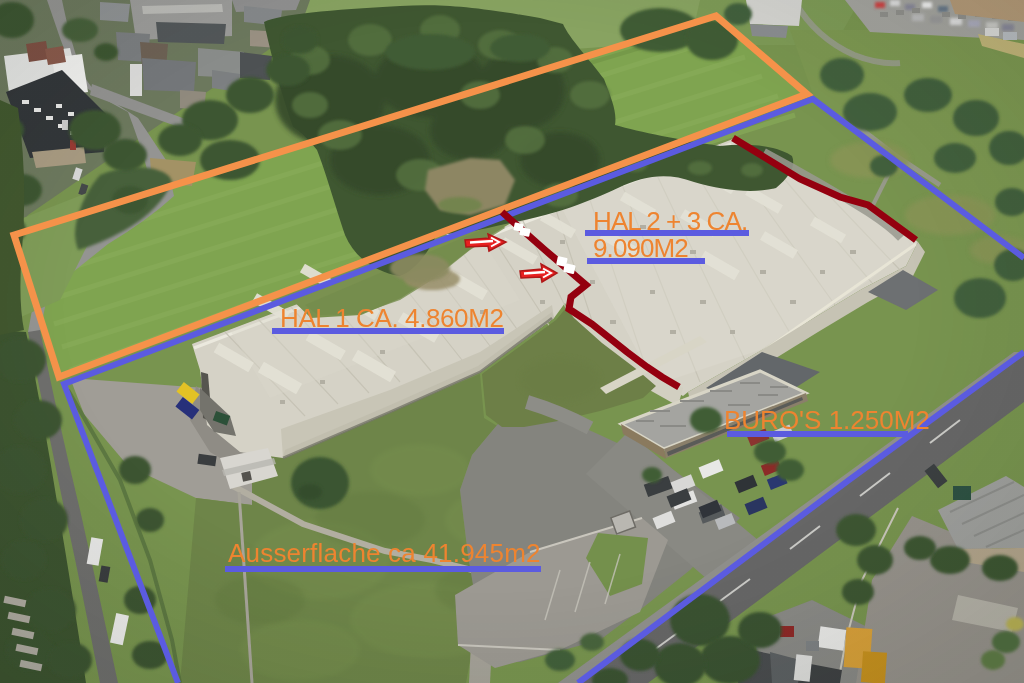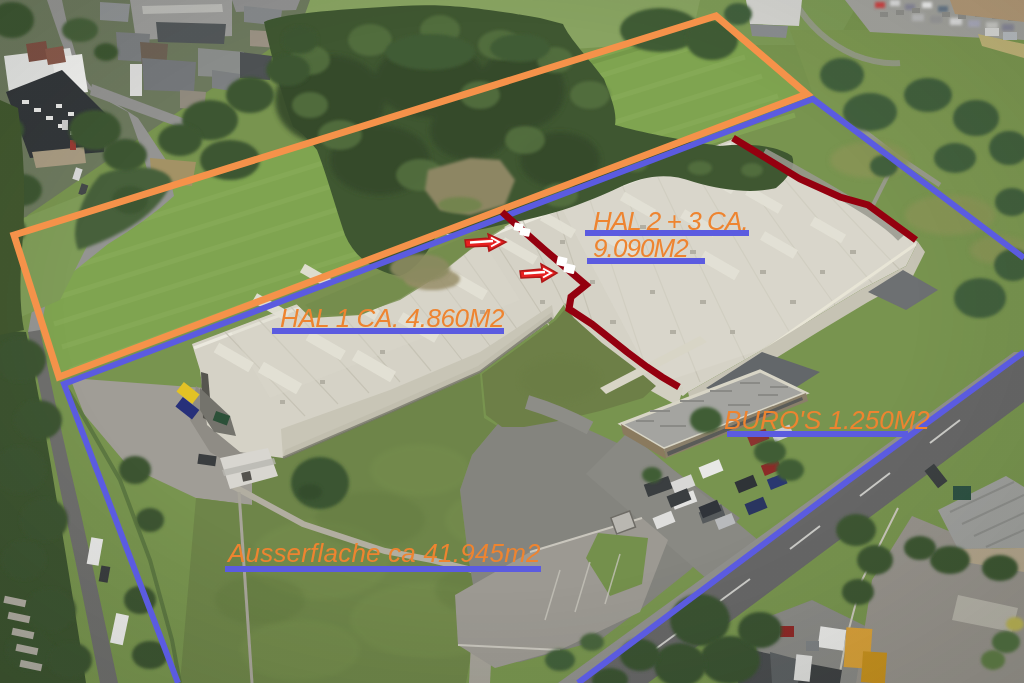--- a/index.html
+++ b/index.html
@@ -1,16 +1,16 @@
 <!DOCTYPE html>
 <html><head>
 <meta charset="utf-8">
 <style>
 html,body{margin:0;padding:0;background:#6f8a4f;}
-#scene{position:relative;width:1024px;height:683px;overflow:hidden;font-style:italic;}
+#scene{position:relative;width:1024px;height:683px;overflow:hidden;}
 svg{display:block;}
 .lbl{font-family:"Liberation Sans",sans-serif;fill:#ee8430;}
 </style>
 </head>
 <body>
 <div id="scene">
 <svg width="1024" height="683" viewBox="0 0 1024 683" xmlns="http://www.w3.org/2000/svg">
 <defs>
 <filter id="grain">
           <feTurbulence type="fractalNoise" baseFrequency="0.35" numOctaves="2" result="n"></feTurbulence>

